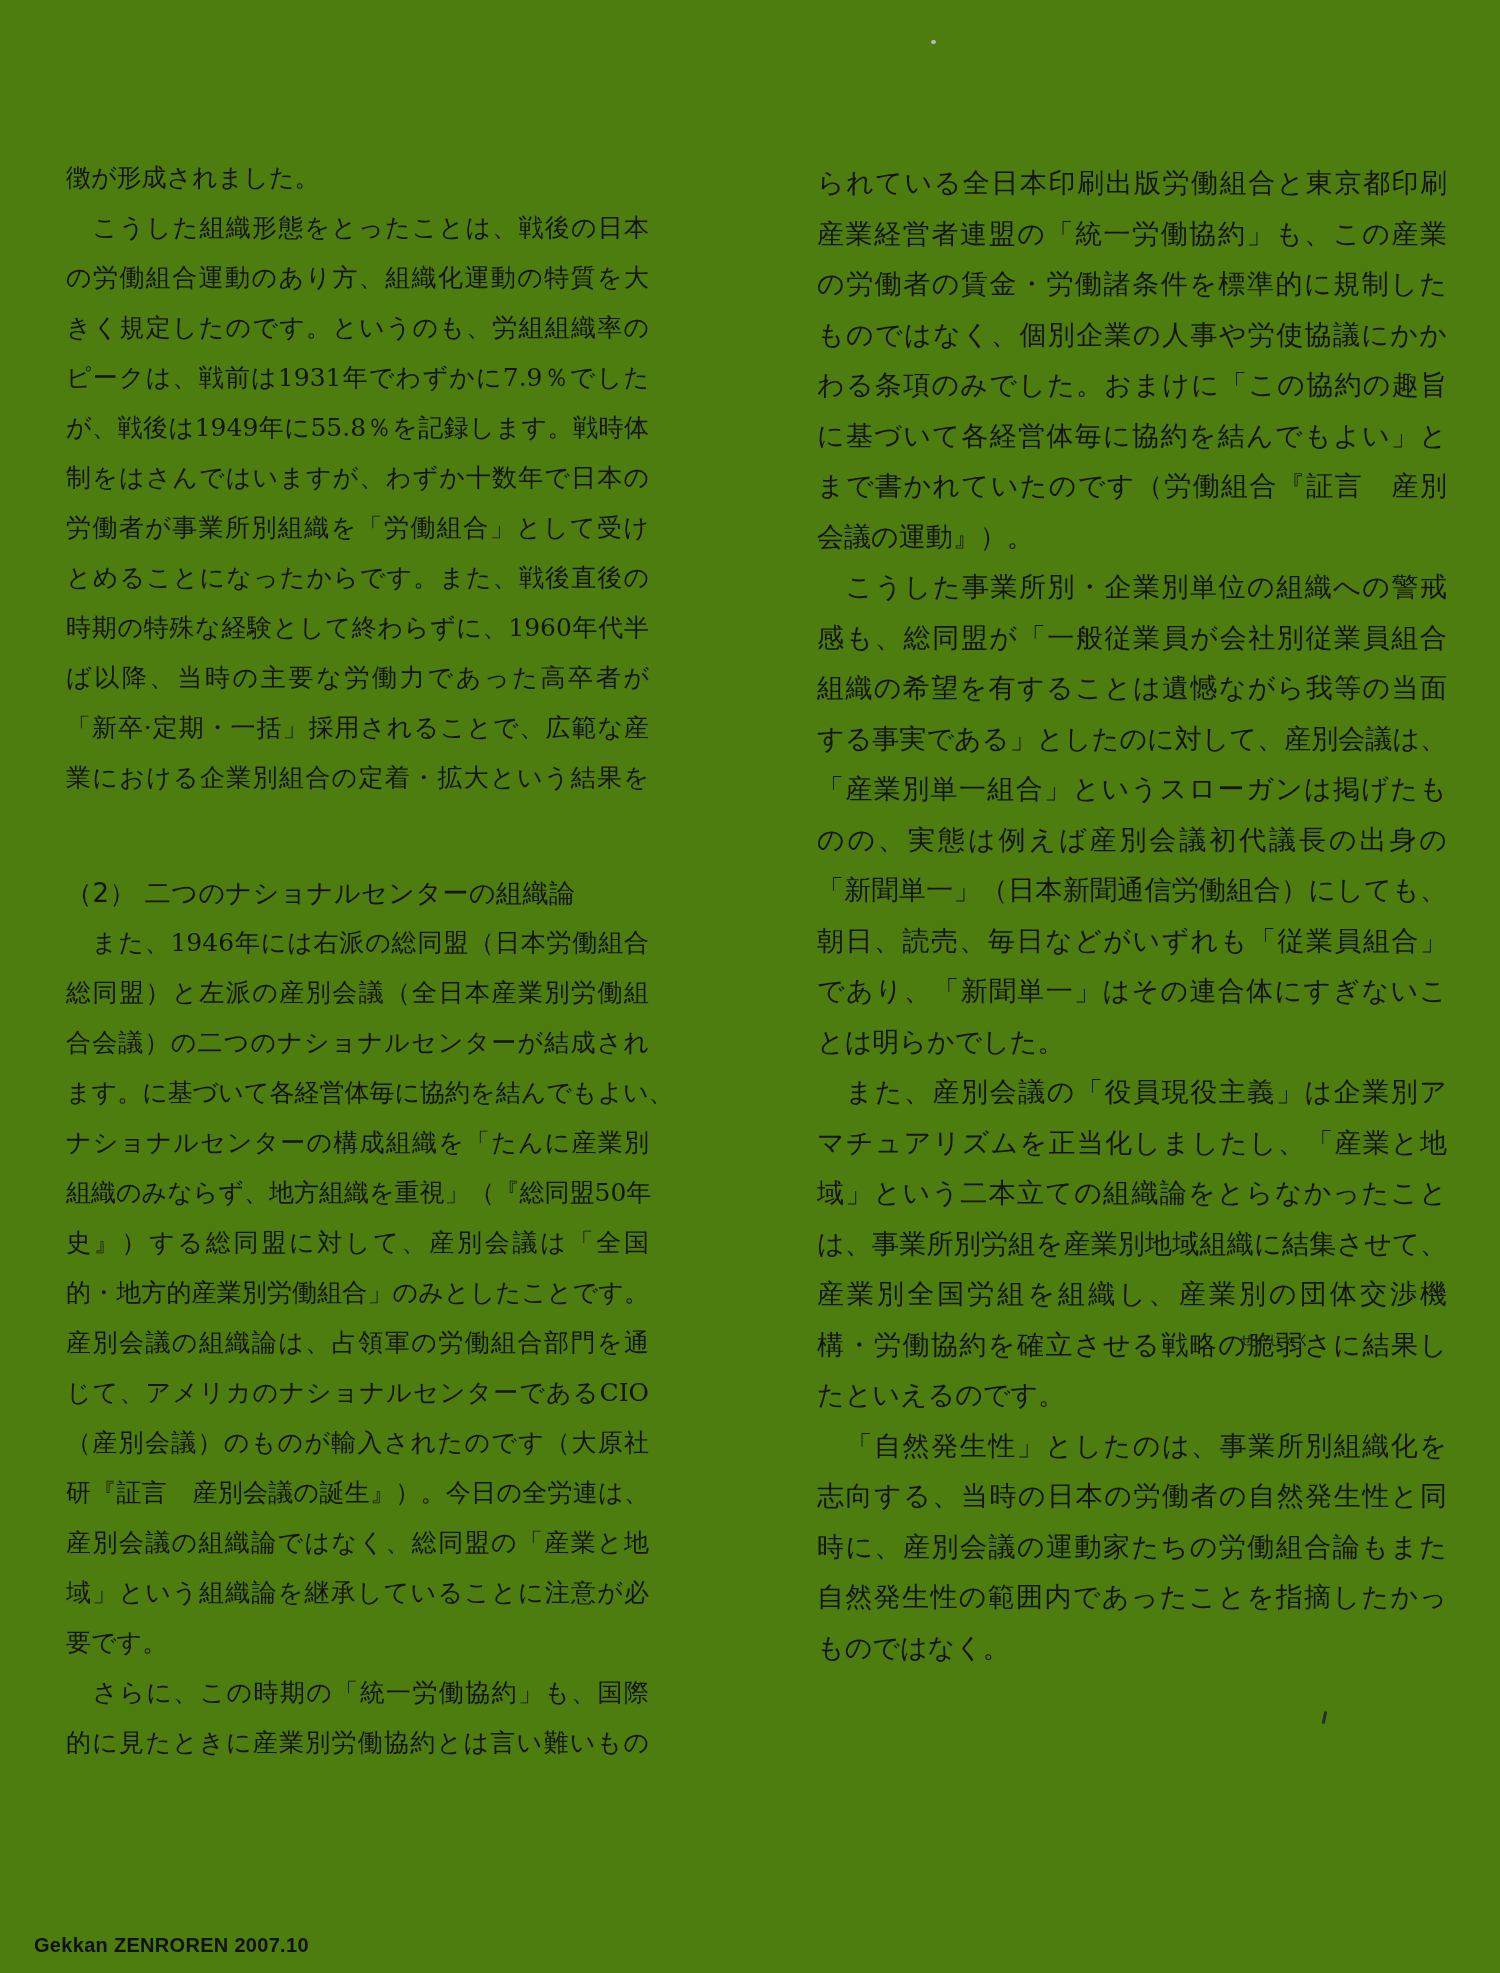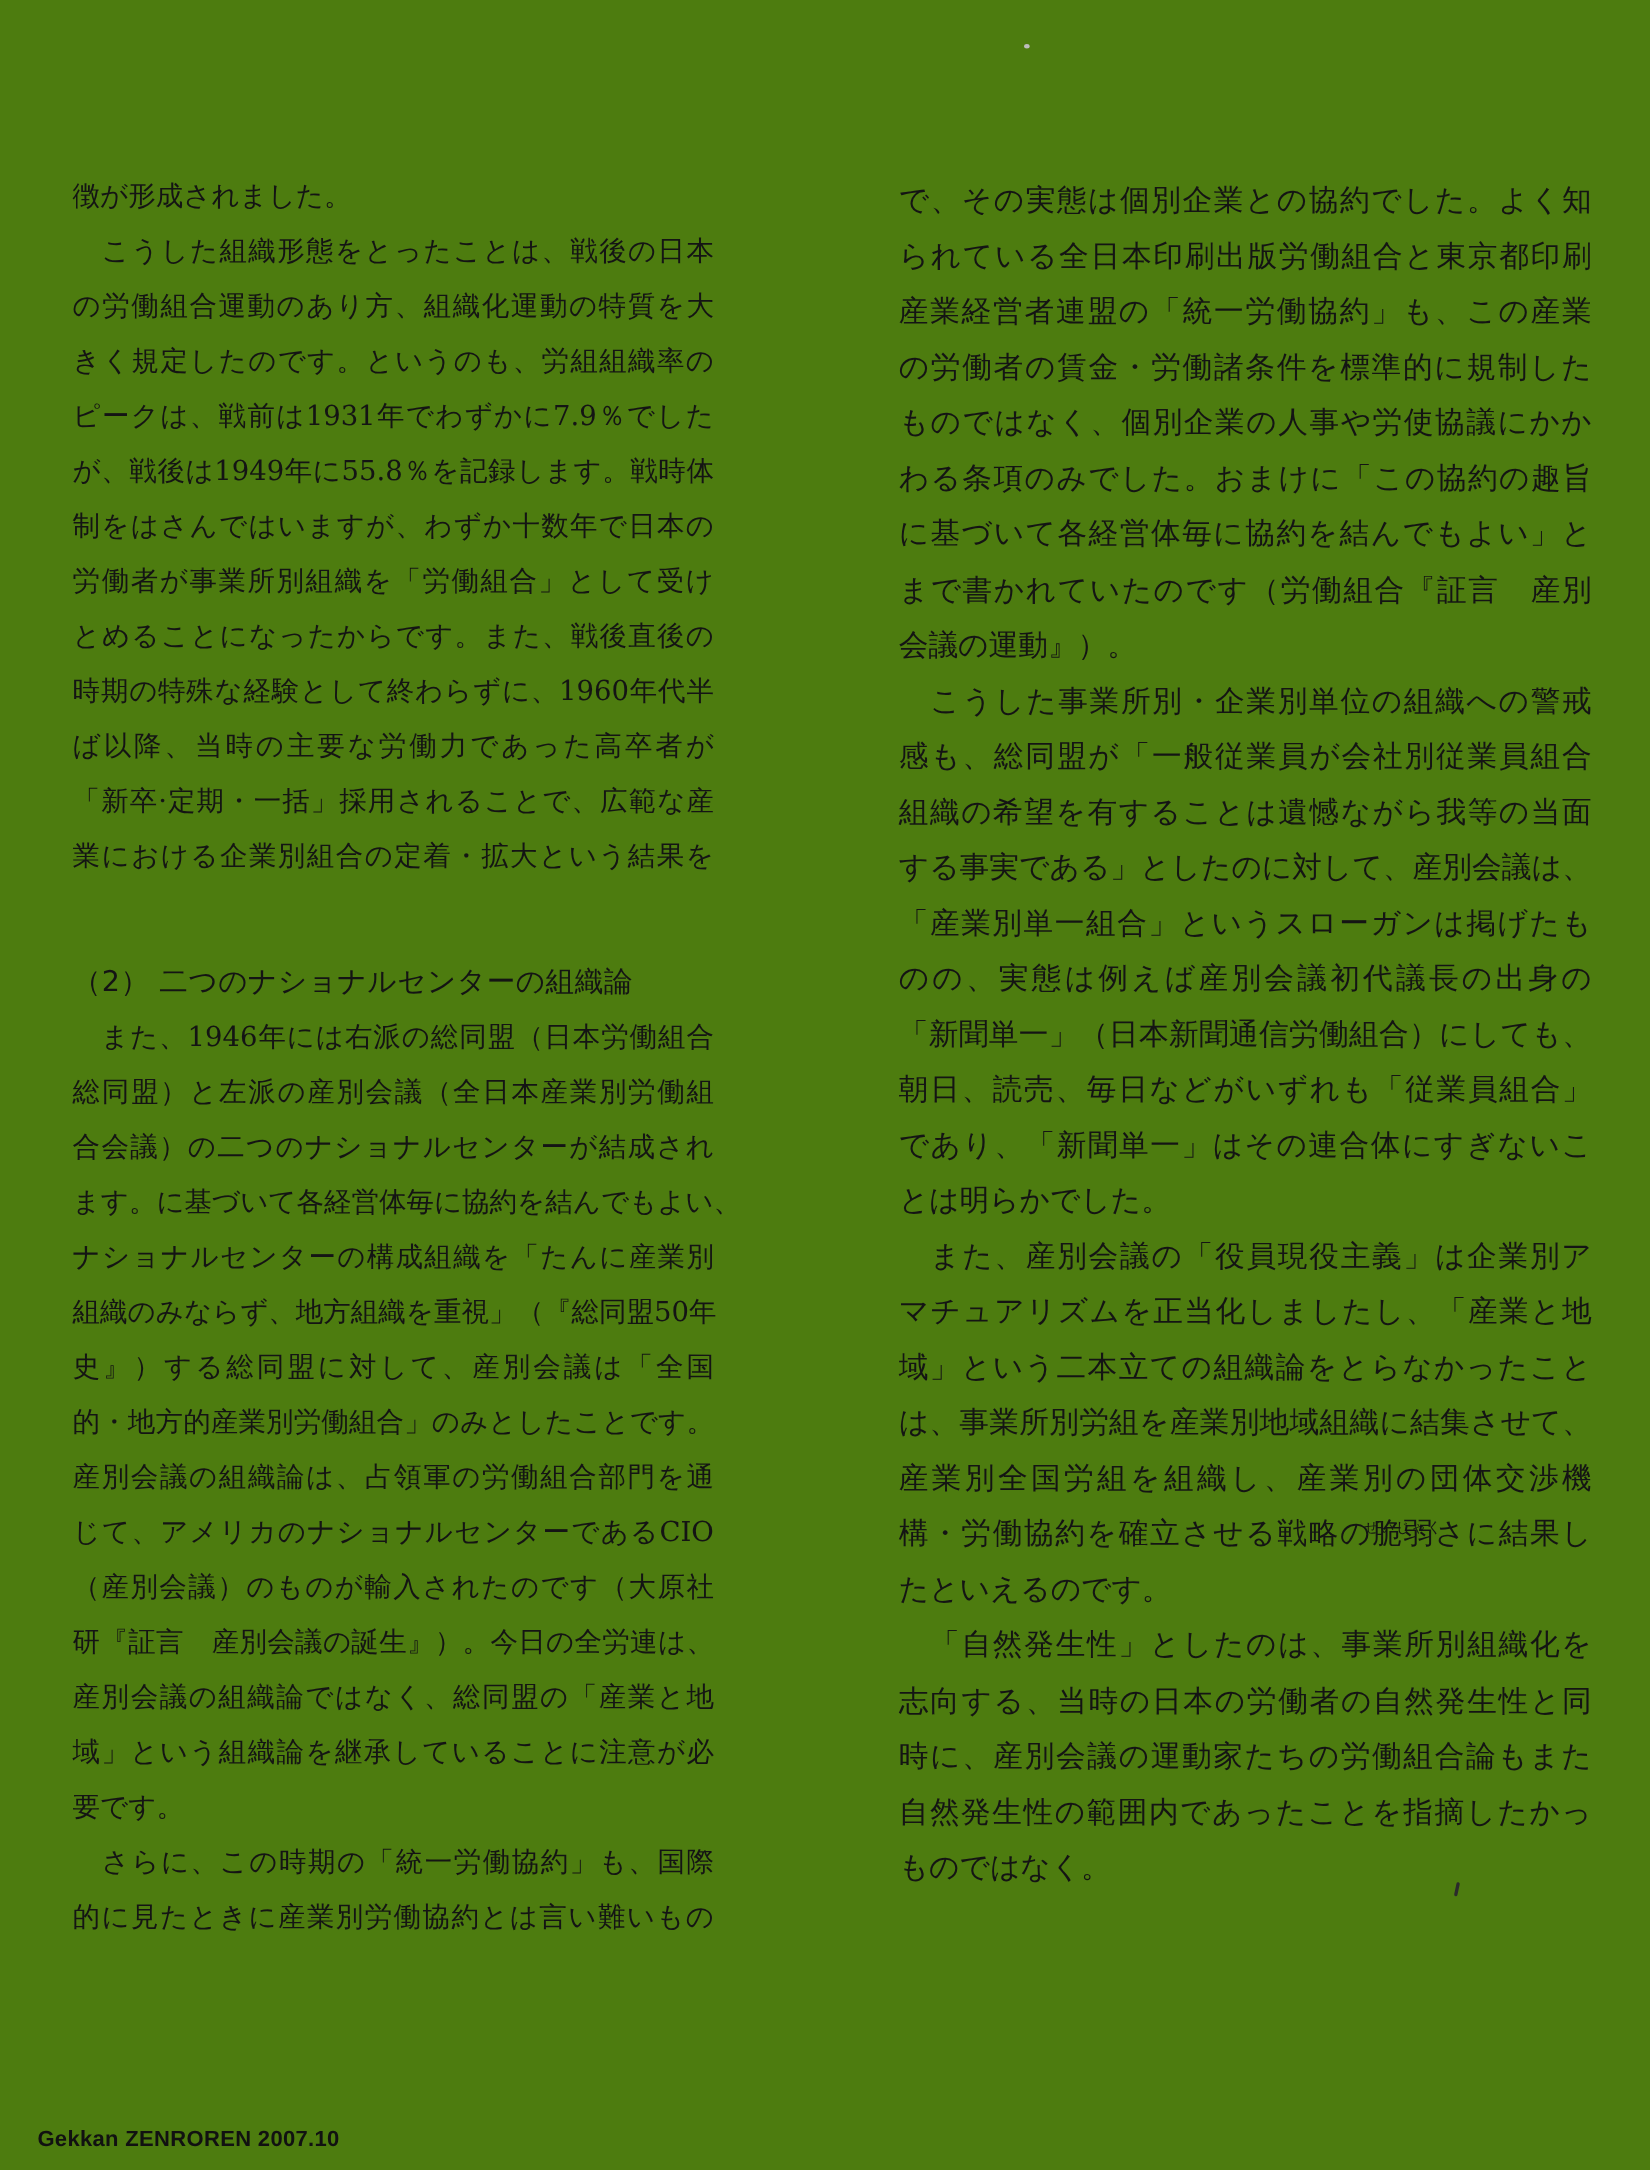--- a/index.html
+++ b/index.html
@@ -67,21 +67,20 @@
       <div class="line body jfull">じて、アメリカのナショナルセンターであるCIO</div>
       <div class="line body jfull">（産別会議）のものが輸入されたのです（大原社</div>
       <div class="line body jfull">研『証言　産別会議の誕生』）。今日の全労連は、</div>
       <div class="line body jfull">産別会議の組織論ではなく、総同盟の「産業と地</div>
       <div class="line body jfull">域」という組織論を継承していることに注意が必</div>
       <div class="line body">要です。</div>
       <div class="line body jfull">　さらに、この時期の「統一労働協約」も、国際</div>
       <div class="line body jfull">的に見たときに産業別労働協約とは言い難いもの</div>
     </div>
   <div class="column column-right" id="col-right">
-      <div class="line body jfull">で、その実態は個別企業との協約でした。よく知</div>
       <div class="line body jfull">られている全日本印刷出版労働組合と東京都印刷</div>
       <div class="line body jfull">産業経営者連盟の「統一労働協約」も、この産業</div>
       <div class="line body jfull">の労働者の賃金・労働諸条件を標準的に規制した</div>
       <div class="line body jfull">ものではなく、個別企業の人事や労使協議にかか</div>
       <div class="line body jfull">わる条項のみでした。おまけに「この協約の趣旨</div>
       <div class="line body jfull">に基づいて各経営体毎に協約を結んでもよい」と</div>
       <div class="line body jfull">まで書かれていたのです（労働組合『証言　産別</div>
       <div class="line body">会議の運動』）。</div>
       <div class="line body jfull">　こうした事業所別・企業別単位の組織への警戒</div>
       <div class="line body jfull">感も、総同盟が「一般従業員が会社別従業員組合</div>

